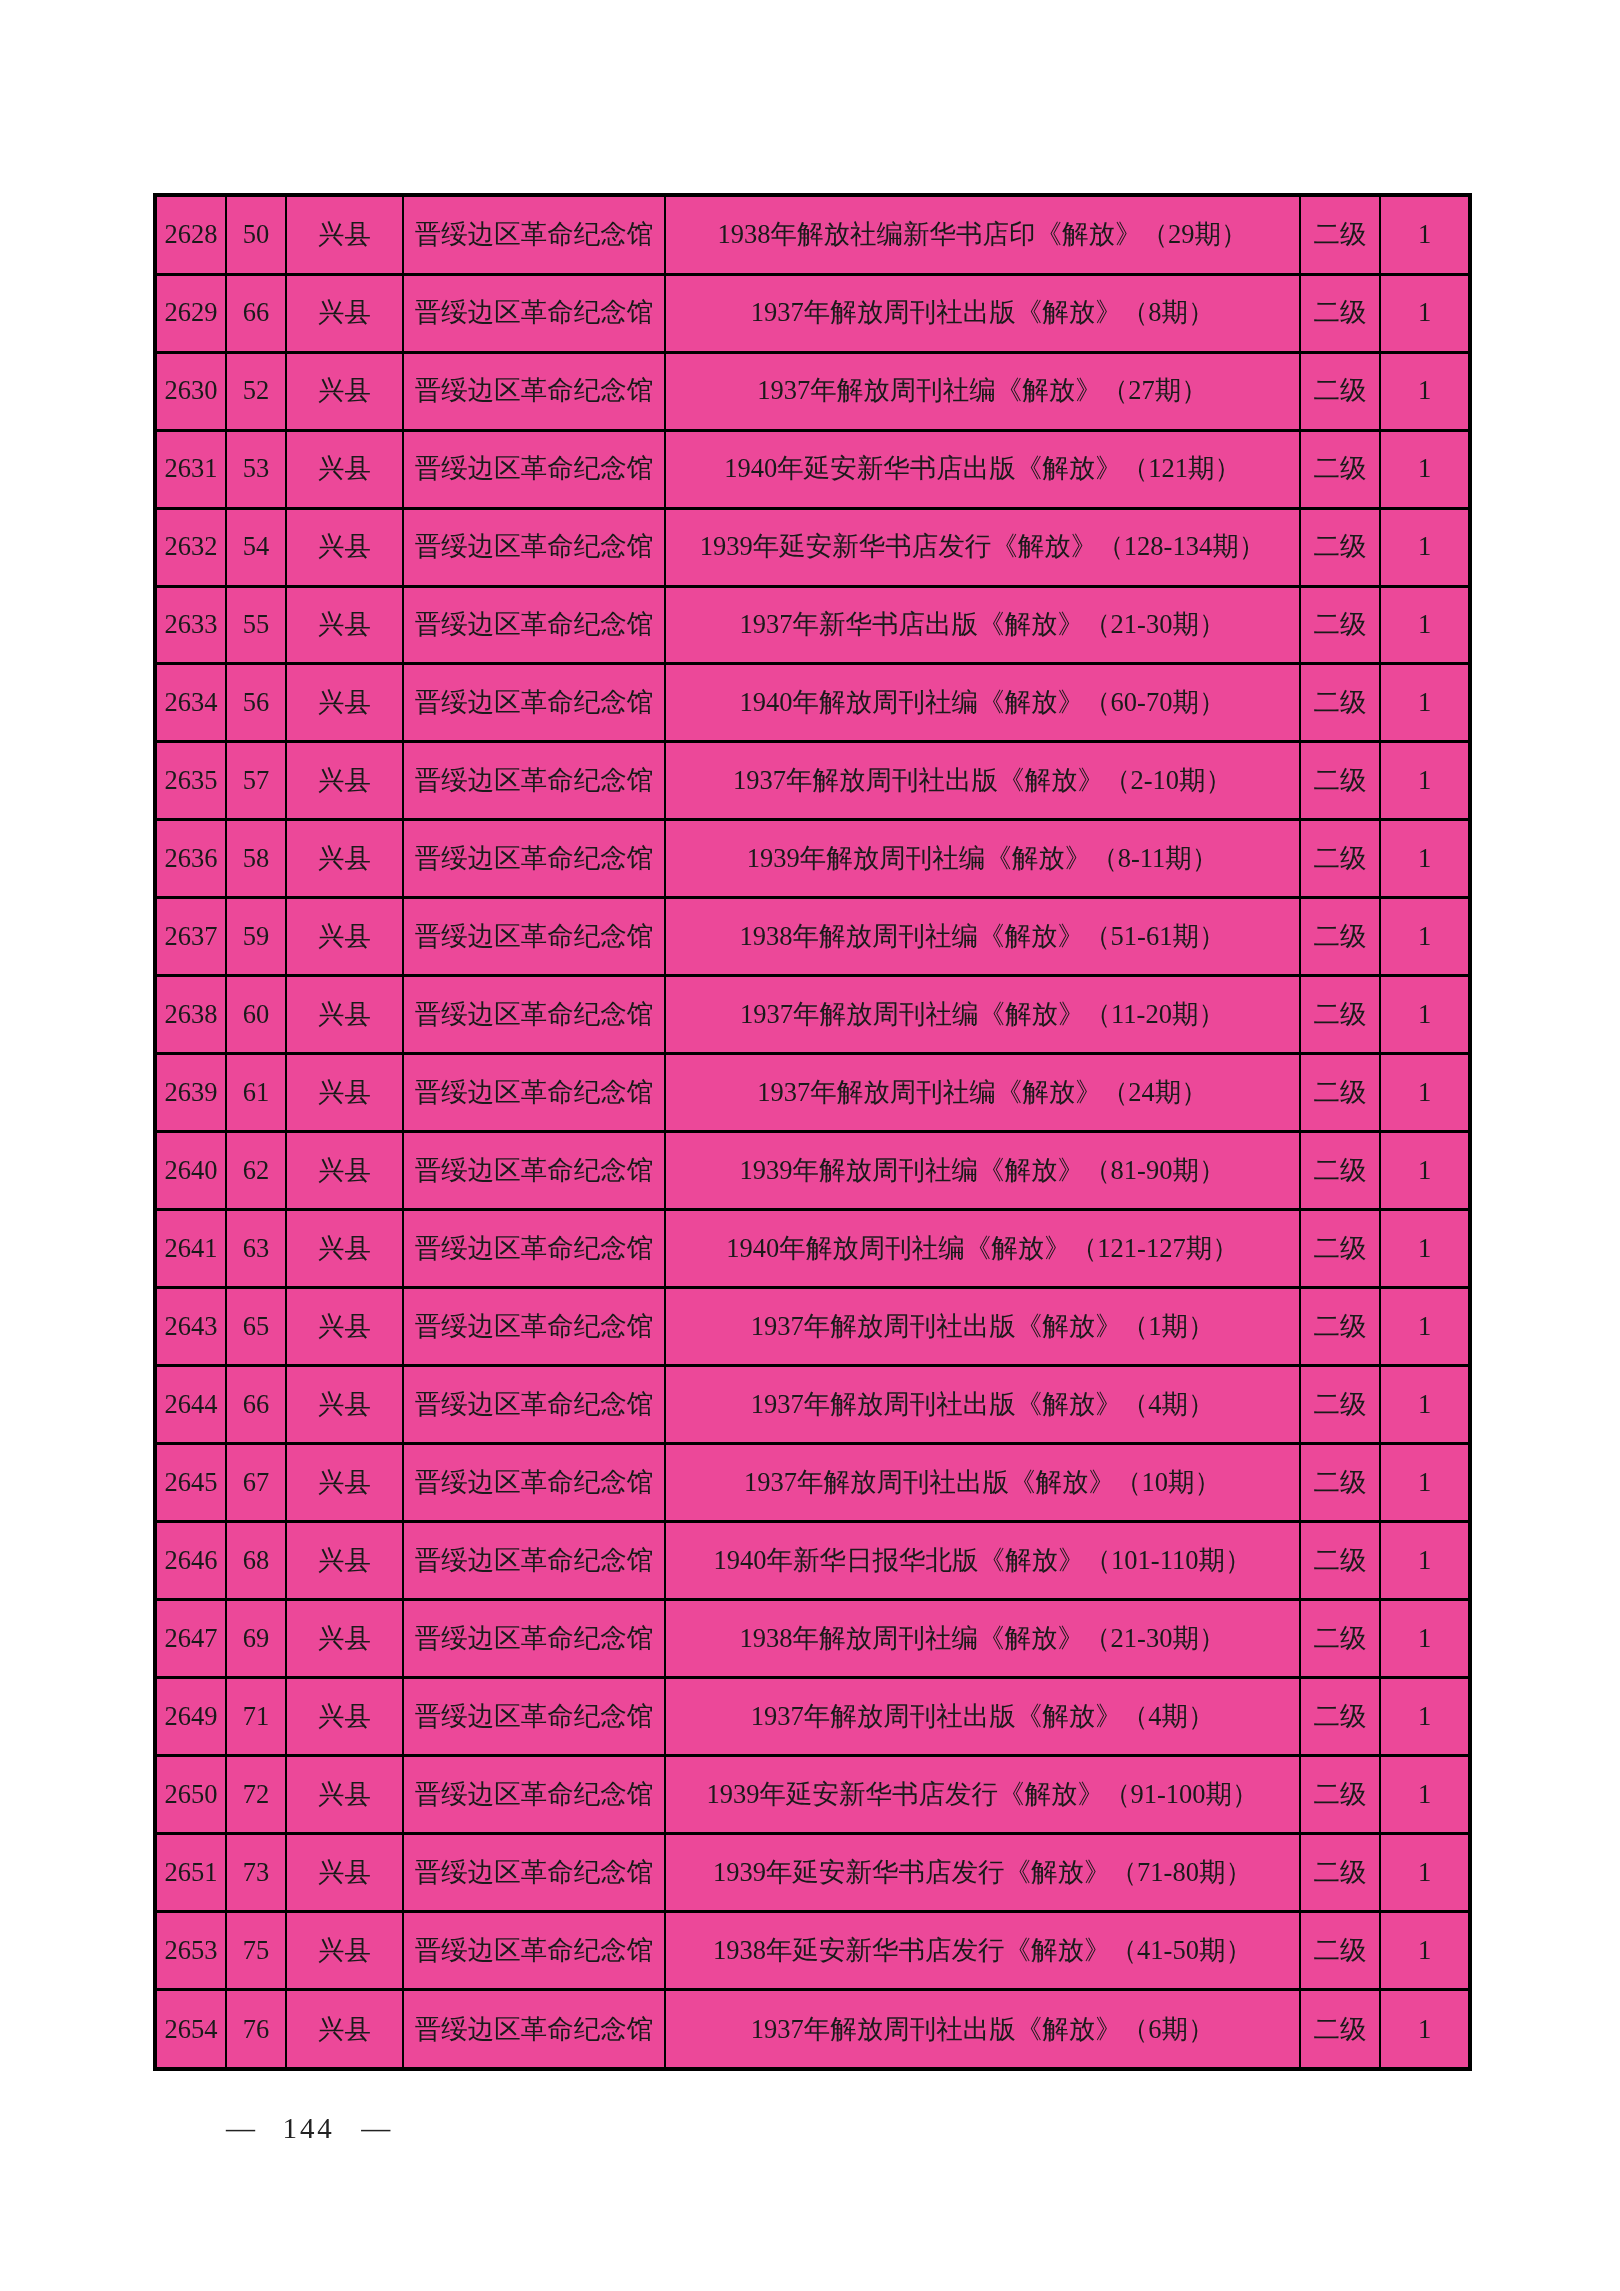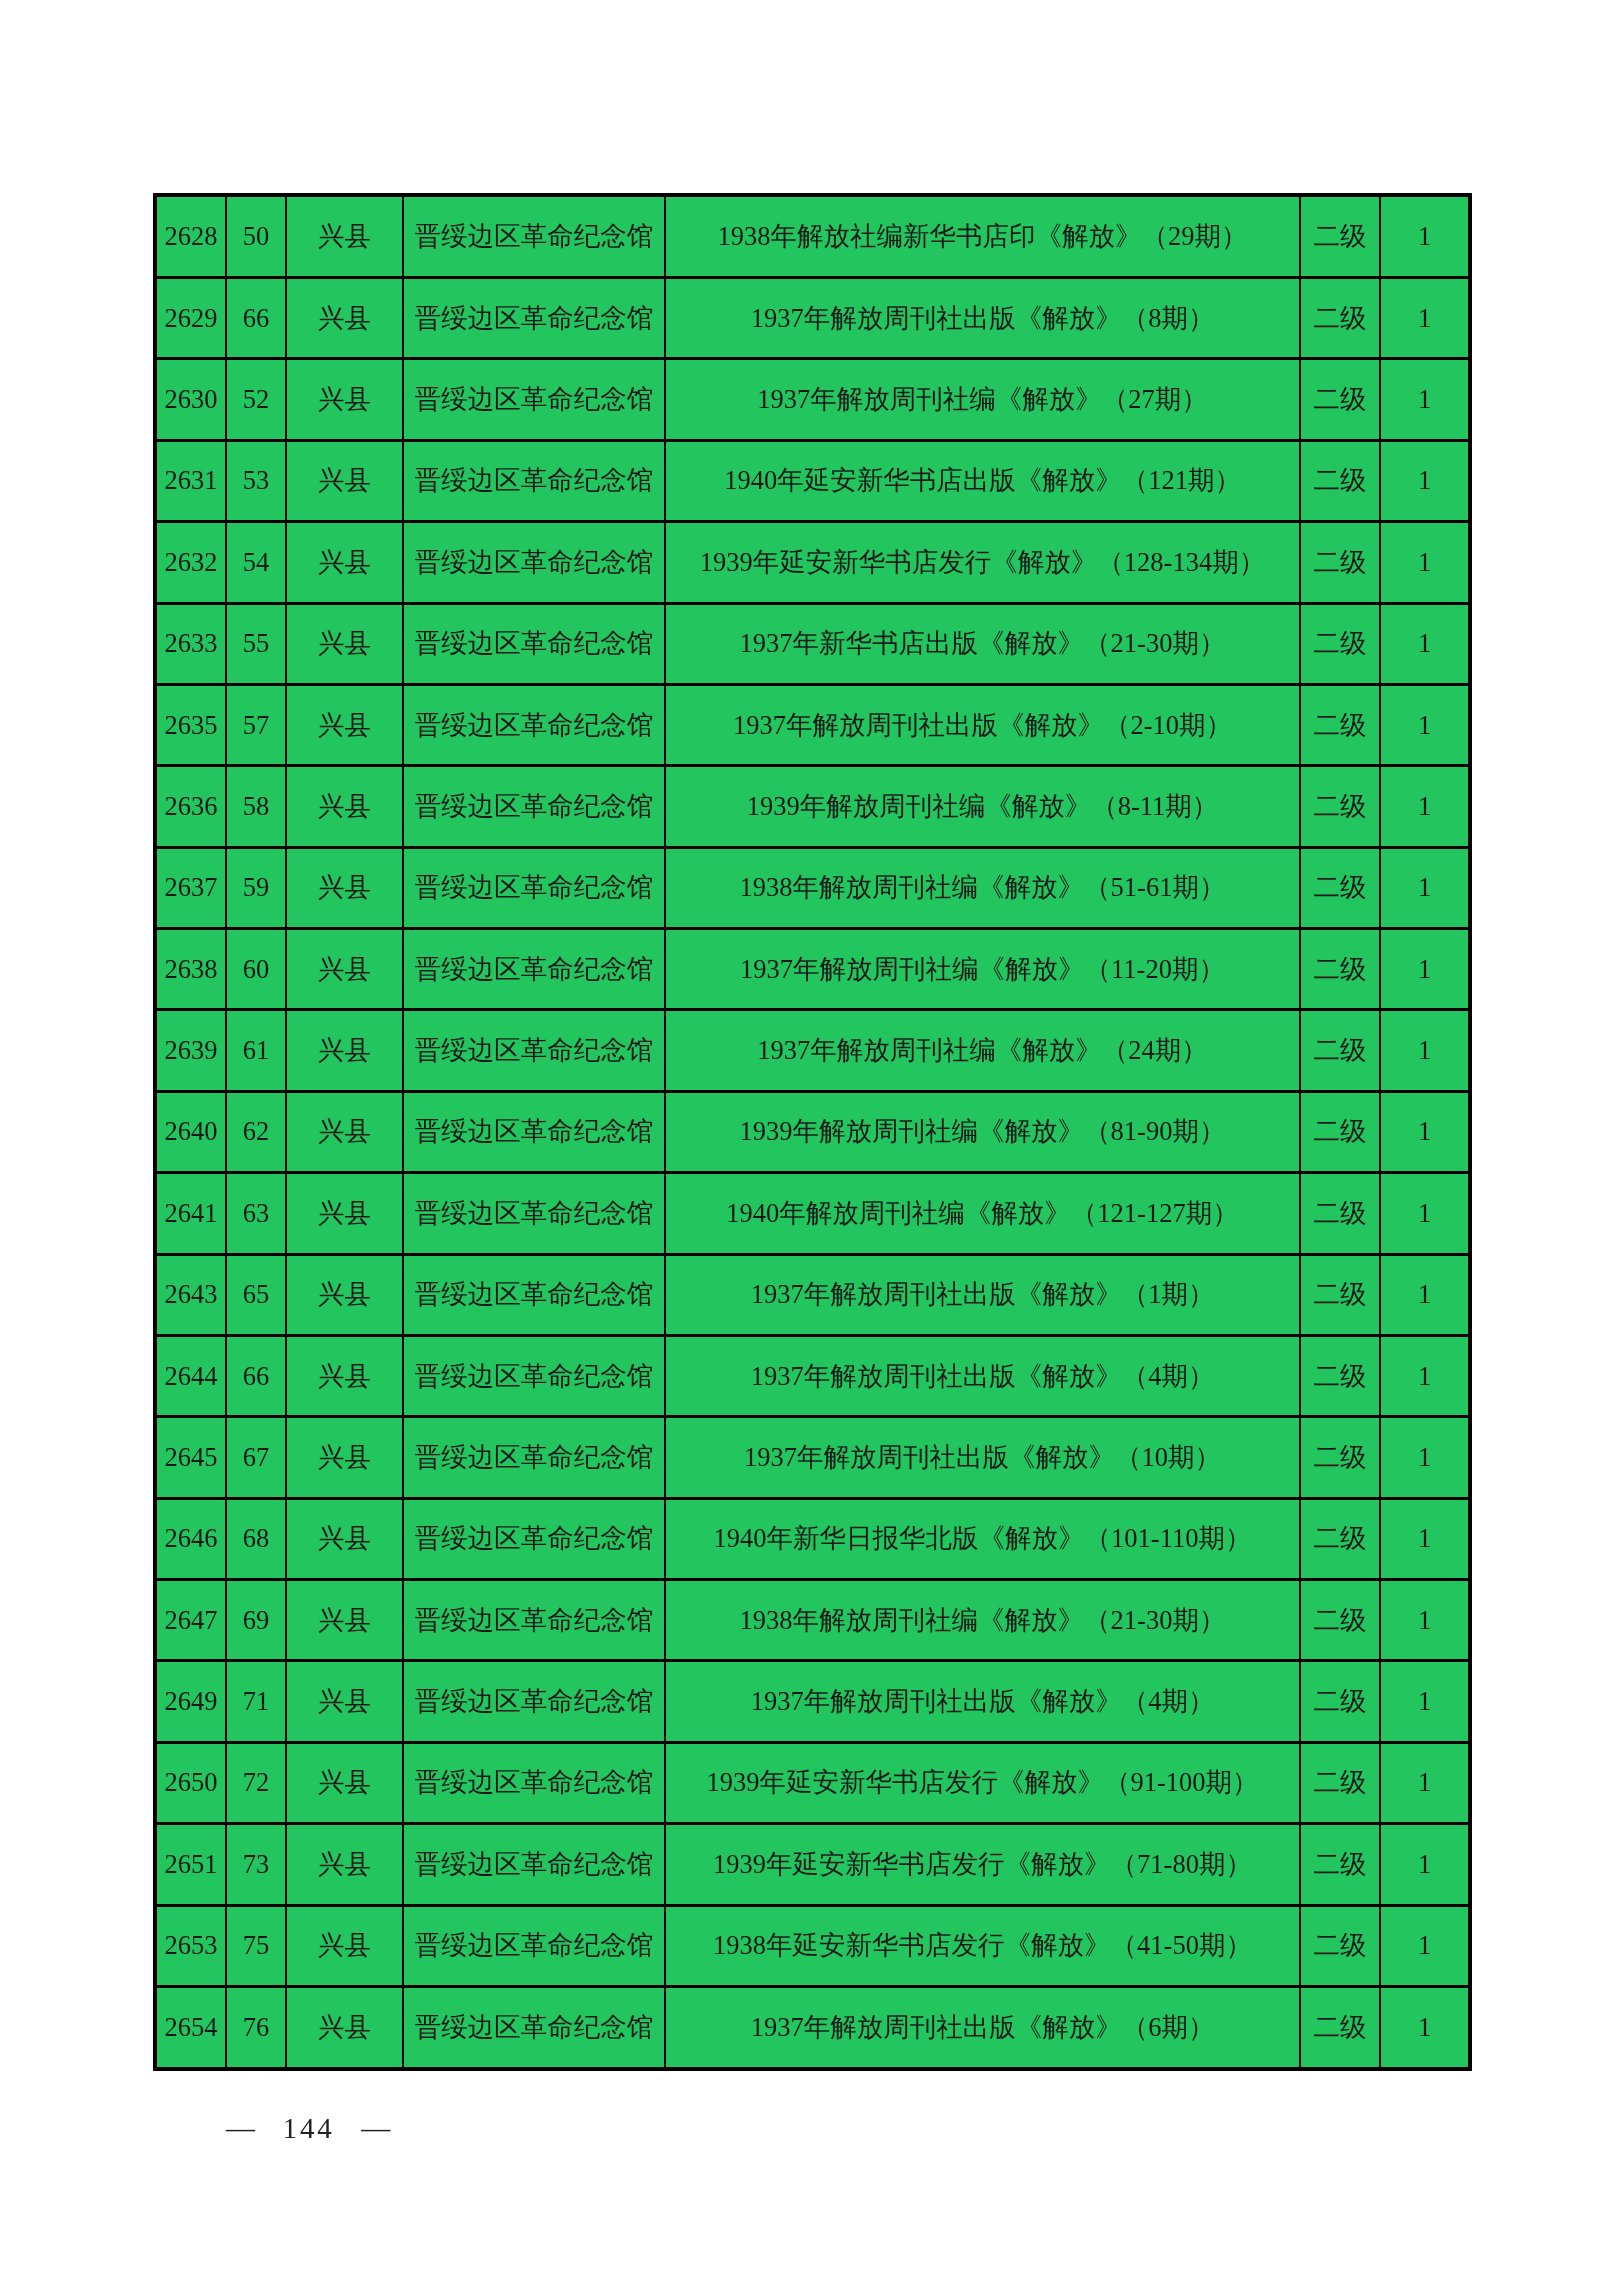--- a/index.html
+++ b/index.html
@@ -23,21 +23,21 @@
     background: #ffffff;
   }
   table.relics-table {
     position: absolute;
     left: 153px;
     top: 193px;
     width: 1314px;
     height: 1878px;
     border-collapse: collapse;
     table-layout: fixed;
-    background: #22c55e;
+    background: #ec4899;
   }
   table.relics-table td {
     border-left: 2.9px solid #000000;
     border-right: 2.9px solid #000000;
     border-top: 3.9px solid #000000;
     border-bottom: 3.9px solid #000000;
     text-align: center;
     vertical-align: middle;
     font-size: 26.5px;
     line-height: 1.25;
@@ -134,20 +134,29 @@
   <tr>
     <td>2633</td>
     <td>55</td>
     <td>兴县</td>
     <td>晋绥边区革命纪念馆</td>
     <td>1937年新华书店出版《解放》（21-30期）</td>
     <td>二级</td>
     <td>1</td>
   </tr>
 
+  <tr>
+    <td>2634</td>
+    <td>56</td>
+    <td>兴县</td>
+    <td>晋绥边区革命纪念馆</td>
+    <td>1940年解放周刊社编《解放》（60-70期）</td>
+    <td>二级</td>
+    <td>1</td>
+  </tr>
 
   <tr>
     <td>2635</td>
     <td>57</td>
     <td>兴县</td>
     <td>晋绥边区革命纪念馆</td>
     <td>1937年解放周刊社出版《解放》（2-10期）</td>
     <td>二级</td>
     <td>1</td>
   </tr>

